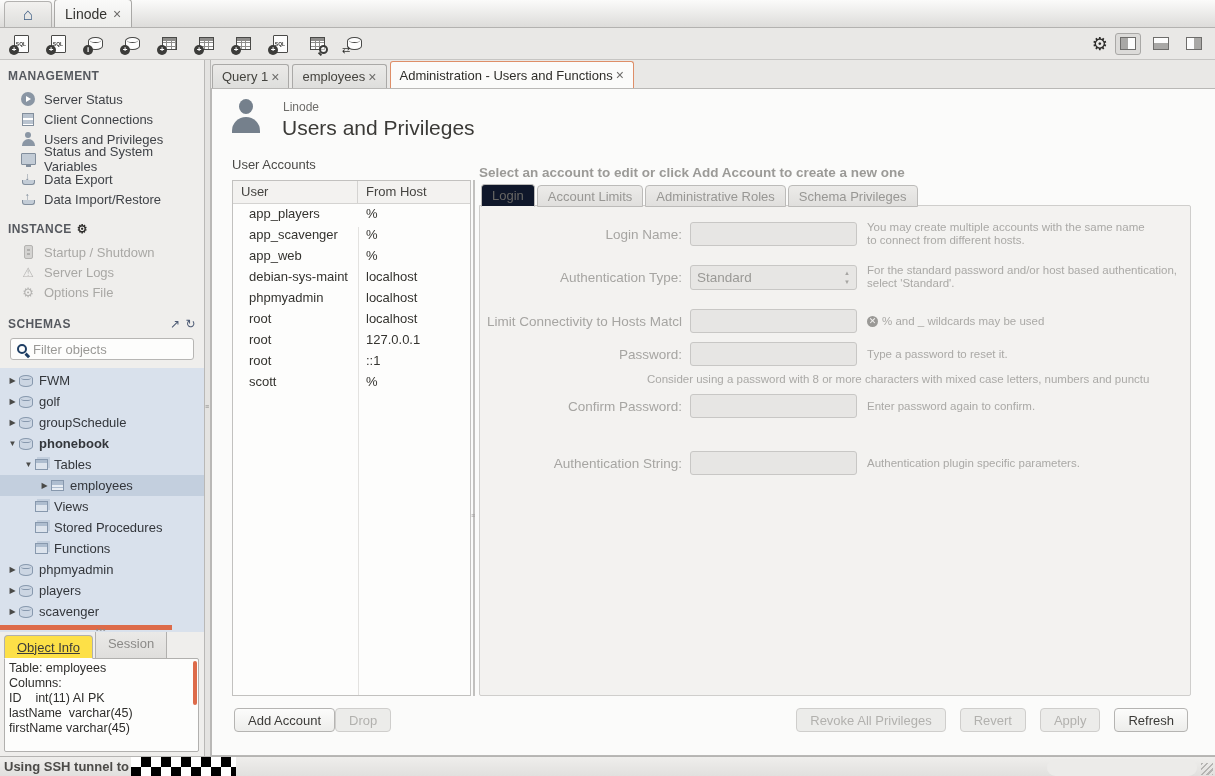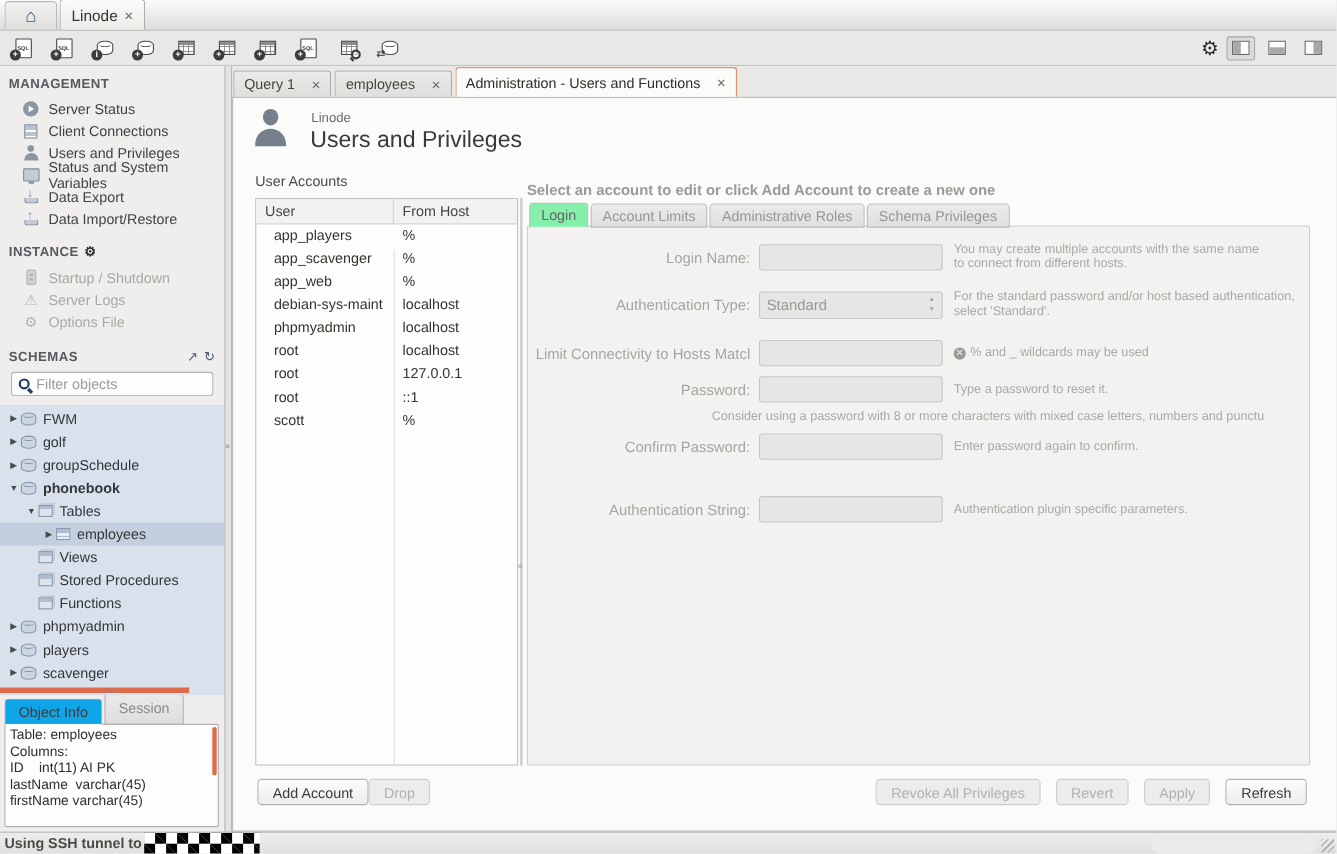--- a/index.html
+++ b/index.html
@@ -126,35 +126,35 @@
     repeating-linear-gradient(transparent 0 2.5px, #aebdcf 2.5px 3.5px), #e8edf3; }
 
   
   .side-splitter { height:8px; background:#d9e1ec; position:relative; flex:0 0 8px; }
   .side-splitter .accent { position:absolute; left:0; top:1px; height:5px; width:172px; background:#dd6b4a; }
   .side-splitter .grip { position:absolute; left:96px; bottom:-1px; font-size:7px; color:#8a8987; letter-spacing:1px; }
   .objinfo { flex:0 0 124px; background:#efeeec; display:flex; flex-direction:column; padding-top:3px; }
   .objinfo-tabs { display:flex; align-items:flex-end; padding-left:4px; height:24px; }
   .oi-tab { height:24px; display:flex; align-items:center; padding:0 12px; font-size:13px;
     border:1px solid #b1b0ae; border-radius:4px 4px 0 0; margin-right:2px; }
-  .oi-tab.active { background:#0ea5e9; color:#3c3b39; border-bottom:1px solid #fdfdfc; position:relative; z-index:2; }
+  .oi-tab.active { background:#fde047; color:#3c3b39; border-bottom:1px solid #fdfdfc; position:relative; z-index:2;text-decoration:underline; }
   .oi-tab.inactive { background:linear-gradient(#ecebe9,#dfdedc); color:#8b8a88; height:32px; }
   .oi-panel { flex:1; margin:0 5px 4px 4px; background:#fdfdfc; border:1px solid #b1b0ae; border-radius:0 2px 2px 2px;
     margin-top:-1px; position:relative; padding:2px 10px 0 4px; overflow:hidden; }
   .oi-line { font-size:12.5px; color:#2f2e2c; line-height:15px; white-space:pre; }
   .oi-scroll { position:absolute; right:1px; top:2px; width:4px; height:44px; background:#dd6b4a; border-radius:2px; }
 
   
   .vsplit { width:7px; flex:0 0 7px; background:#e4e3e1; border-left:1px solid #b9b8b6; border-right:1px solid #b9b8b6; position:relative; }
   .vsplit .grip { position:absolute; top:345px; left:0px; font-size:7px; color:#8a8987; transform:rotate(0); line-height:3px; }
 
   
   .main { flex:1; display:flex; flex-direction:column; min-width:0; }
   .main-tabbar { height:28px; flex:0 0 28px; display:flex; align-items:flex-end; padding-left:1px; }
-  .main-tab { height:24px; display:flex; align-items:center; gap:15px; padding:0 9px; margin-right:3px;
+  .main-tab { height:24px; display:flex; align-items:center; gap:3px; padding:0 9px; margin-right:3px;
     background:linear-gradient(#ebeae8,#dededc); border:1px solid #aaa9a7; border-bottom:none;
     border-radius:3px 3px 0 0; font-size:13px; color:#45443f; }
   .main-tab.active { height:27px; background:#fbfbfa; border:1px solid #de8e68; border-bottom:none;
     position:relative; z-index:2; color:#2e2d29; }
   .main-content { flex:1; background:#fbfbfa; border:1px solid #b9b8b6; border-right:none; position:relative; min-height:0; }
 
   .admin-header-icon { position:absolute; left:20px; top:10px; }
   .admin-conn { position:absolute; left:71px; top:11px; font-size:12px; color:#6d6c69; }
   .admin-title { position:absolute; left:70px; top:27px; font-size:21px; color:#3b3a37; }
 
@@ -175,21 +175,21 @@
 
   .hsplit2 { position:absolute; left:259px; top:91px; width:8px; height:516px; }
   .hsplit2 .bar { position:absolute; left:2px; top:0; bottom:0; width:2px; border-left:1px solid #c2c1bf; border-right:1px solid #c2c1bf; }
   .hsplit2 .grip { position:absolute; top:332px; left:0; font-size:7px; color:#9a9996; }
 
   
   .editor-tabs { position:absolute; left:269px; top:95px; display:flex; align-items:flex-end; z-index:3; }
   .ed-tab { height:22px; display:flex; align-items:center; padding:0 10px; margin-right:2px;
     background:linear-gradient(#ecebe9,#e0dfdd); border:1px solid #bcbbb9; border-radius:4px 4px 0 0;
     font-size:13px; color:#989794; }
-  .ed-tab.active { background:#86efac; border-bottom:1px solid #f3f2f0; color:#676663; height:23px; }
+  .ed-tab.active { background:#0f172a; border-bottom:1px solid #f3f2f0; color:#676663; height:23px; }
   .editor-panel { position:absolute; left:267px; top:116px; width:712px; height:491px;
     background:#f3f2f0; border:1px solid #cfcecc; border-radius:0 2px 2px 2px; overflow:hidden; }
   .form-row { position:absolute; display:flex; align-items:center; }
   .f-label { width:210px; text-align:right; padding-right:8px; color:#a6a5a2; font-size:13.5px;
     white-space:nowrap; overflow:hidden; flex:0 0 210px; }
   .f-input { width:167px; height:24px; background:#e7e6e4; border:1px solid #c8c7c5; border-radius:3px; flex:0 0 167px; }
   .f-select { width:167px; height:25px; background:#e7e6e4; border:1px solid #c8c7c5; border-radius:3px;
     display:flex; align-items:center; padding:0 6px; color:#9a9996; font-size:13.5px; position:relative; flex:0 0 167px; }
   .f-select .spin { position:absolute; right:6px; top:3px; font-size:6px; color:#a6a5a2; line-height:9px; text-align:center; }
   .f-hint { margin-left:10px; font-size:11.5px; color:#aaa9a6; line-height:13px; white-space:pre-line; display:flex; align-items:center; gap:4px;}

